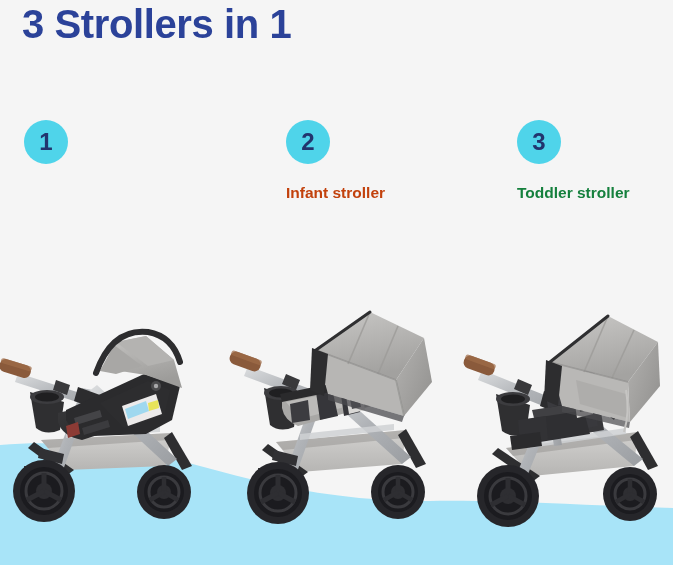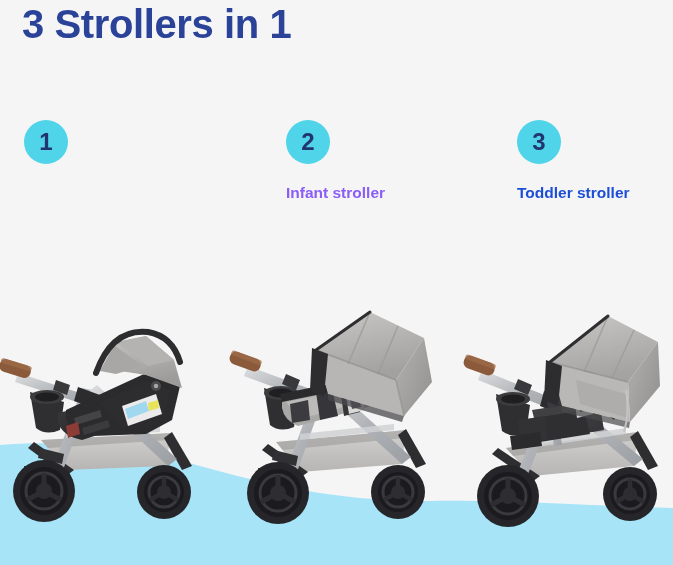--- a/index.html
+++ b/index.html
@@ -59,26 +59,26 @@
   <div class="page-title" style="color: rgb(43, 66, 153);">3 Strollers in 1</div>
 
   <div class="steps">
 
     <div class="step" style="left:24px;">
       <div class="step-badge" style="background: rgb(79, 212, 234); color: rgb(34, 53, 110);">1</div>
     </div>
 
     <div class="step" style="left:286px;">
       <div class="step-badge" style="background: rgb(79, 212, 234); color: rgb(34, 53, 110);">2</div>
-      <div class="step-label" style="color: #8b5cf6;">Infant stroller</div>
+      <div class="step-label" style="color: #c2410c;">Infant stroller</div>
     </div>
 
     <div class="step" style="left:517px;">
       <div class="step-badge" style="background: rgb(79, 212, 234); color: rgb(34, 53, 110);">3</div>
-      <div class="step-label" style="color: #1d4ed8;">Toddler stroller</div>
+      <div class="step-label" style="color: #15803d;">Toddler stroller</div>
     </div>
 
   </div>
 
   <div class="stroller" style="left:-4px;">
     <svg viewBox="0 0 216 260">
       <defs>
         <linearGradient id="s1canopy" x1="0" y1="0" x2="0.4" y2="1">
           <stop offset="0" stop-color="#c6c5c3"></stop>
             <stop offset="1" stop-color="#9d9c9a"></stop>

